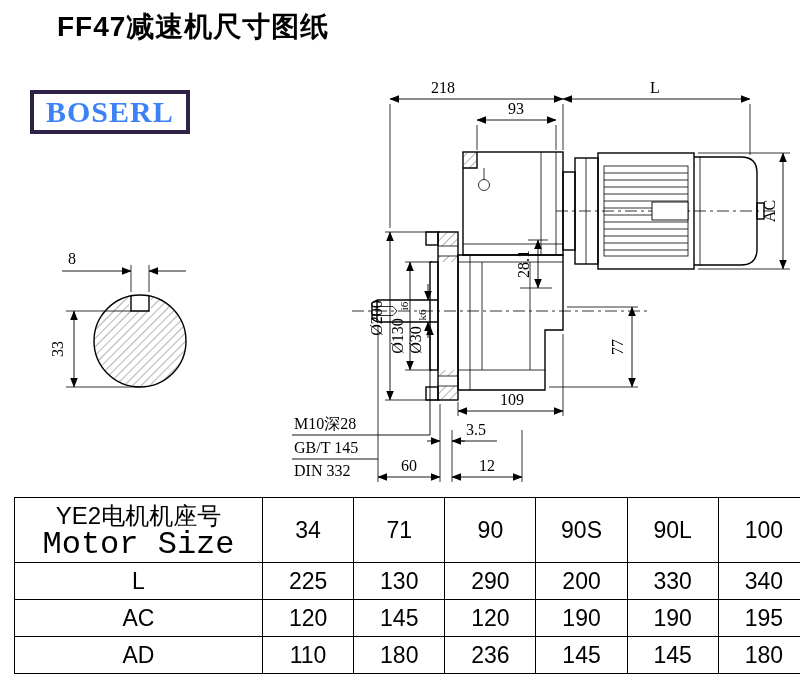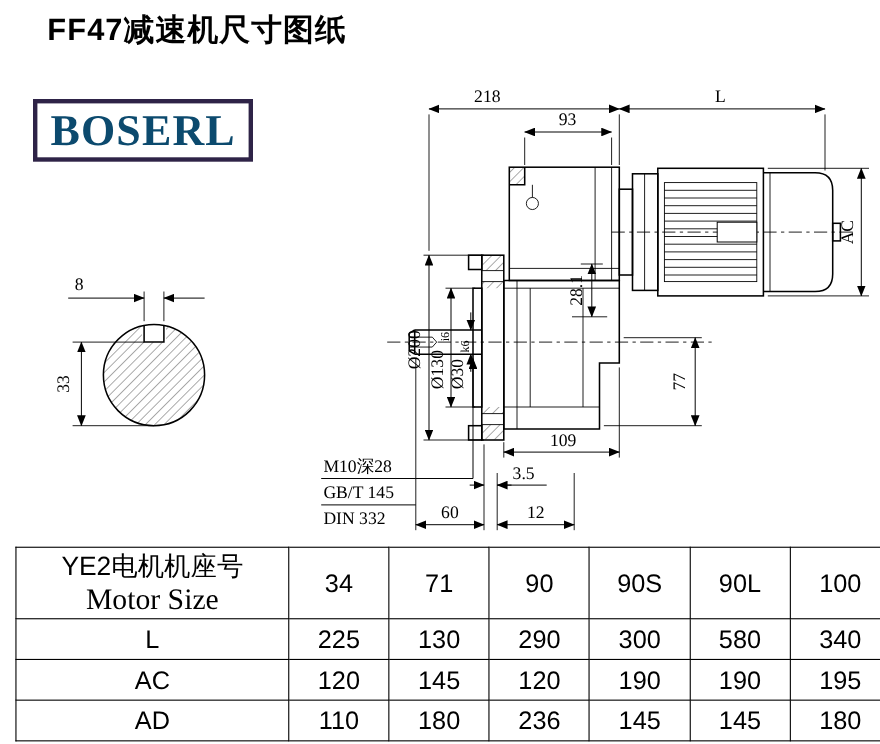--- a/index.html
+++ b/index.html
@@ -1,39 +1,39 @@
 <!DOCTYPE html>
 <html><head>
 <meta charset="utf-8">
 <style>
   html,body{margin:0;padding:0;background:#fff;}
   #stage{position:relative;width:800px;height:676px;background:#fff;overflow:hidden;
          font-family:"Liberation Sans",sans-serif;color:#000;}
-  #title{position:absolute;left:43px;top:8px;font-size:28px;font-weight:bold;
+  #title{position:absolute;left:57px;top:8px;font-size:28px;font-weight:bold;
          font-family:"Liberation Sans",sans-serif;letter-spacing:1px;text-align:center;}
   #logo{position:absolute;left:30px;top:90px;border:4px solid #2e2347;background:#fff;
         padding:1px 12px;font-family:"Liberation Serif",serif;font-weight:bold;
-        font-size:40px;color:#0c4a6e;letter-spacing:1px;}
+        font-size:30px;color:#3b82f6;letter-spacing:1px;}
   svg{position:absolute;left:0;top:0;}
   .o{fill:none;stroke:#000;stroke-width:1.4;}
   .t{fill:none;stroke:#000;stroke-width:0.8;}
   .d{fill:none;stroke:#000;stroke-width:0.9;}
   .cl{fill:none;stroke:#000;stroke-width:0.8;stroke-dasharray:12 4 3 4;}
   text.dt{font-family:"Liberation Serif",serif;font-size:16px;fill:#000;}
   text.mid{text-anchor:middle;}
   text.dts{font-size:11px;}
   table.spec{position:absolute;left:14px;top:497px;width:796px;border-collapse:collapse;
              table-layout:fixed;}
   table.spec td{border:1px solid #000;text-align:center;vertical-align:middle;
                 font-size:23px;padding:0;font-family:"Liberation Sans",sans-serif;}
   table.spec col.c0{width:248px;}
   tr.hdr td{height:64px;}
   tr.row td{height:36px;}
   td .cn{font-size:24px;line-height:30px;}
-  td .en{font-size:27px;line-height:28px;font-family:Liberation Serif, serif;}
+  td .en{font-size:32px;line-height:28px;font-family:Liberation Mono, monospace;}
   td.lbl{font-size:24px;}
 </style>
 </head>
 <body>
 
 <div id="stage">
 
   <svg width="800" height="497" viewBox="0 0 800 497">
     <defs>
       <marker id="arr" viewBox="0 0 10 8" refX="9.5" refY="4" markerWidth="11" markerHeight="9" orient="auto-start-reverse">
@@ -220,22 +220,22 @@
       <td>90</td>
       <td>90S</td>
       <td>90L</td>
       <td>100</td>
     </tr>
     <tr class="row">
       <td class="lbl">L</td>
       <td>225</td>
       <td>130</td>
       <td>290</td>
-      <td>300</td>
-      <td>580</td>
+      <td>200</td>
+      <td>330</td>
       <td>340</td>
     </tr>
     <tr class="row">
       <td class="lbl">AC</td>
       <td>120</td>
       <td>145</td>
       <td>120</td>
       <td>190</td>
       <td>190</td>
       <td>195</td>

